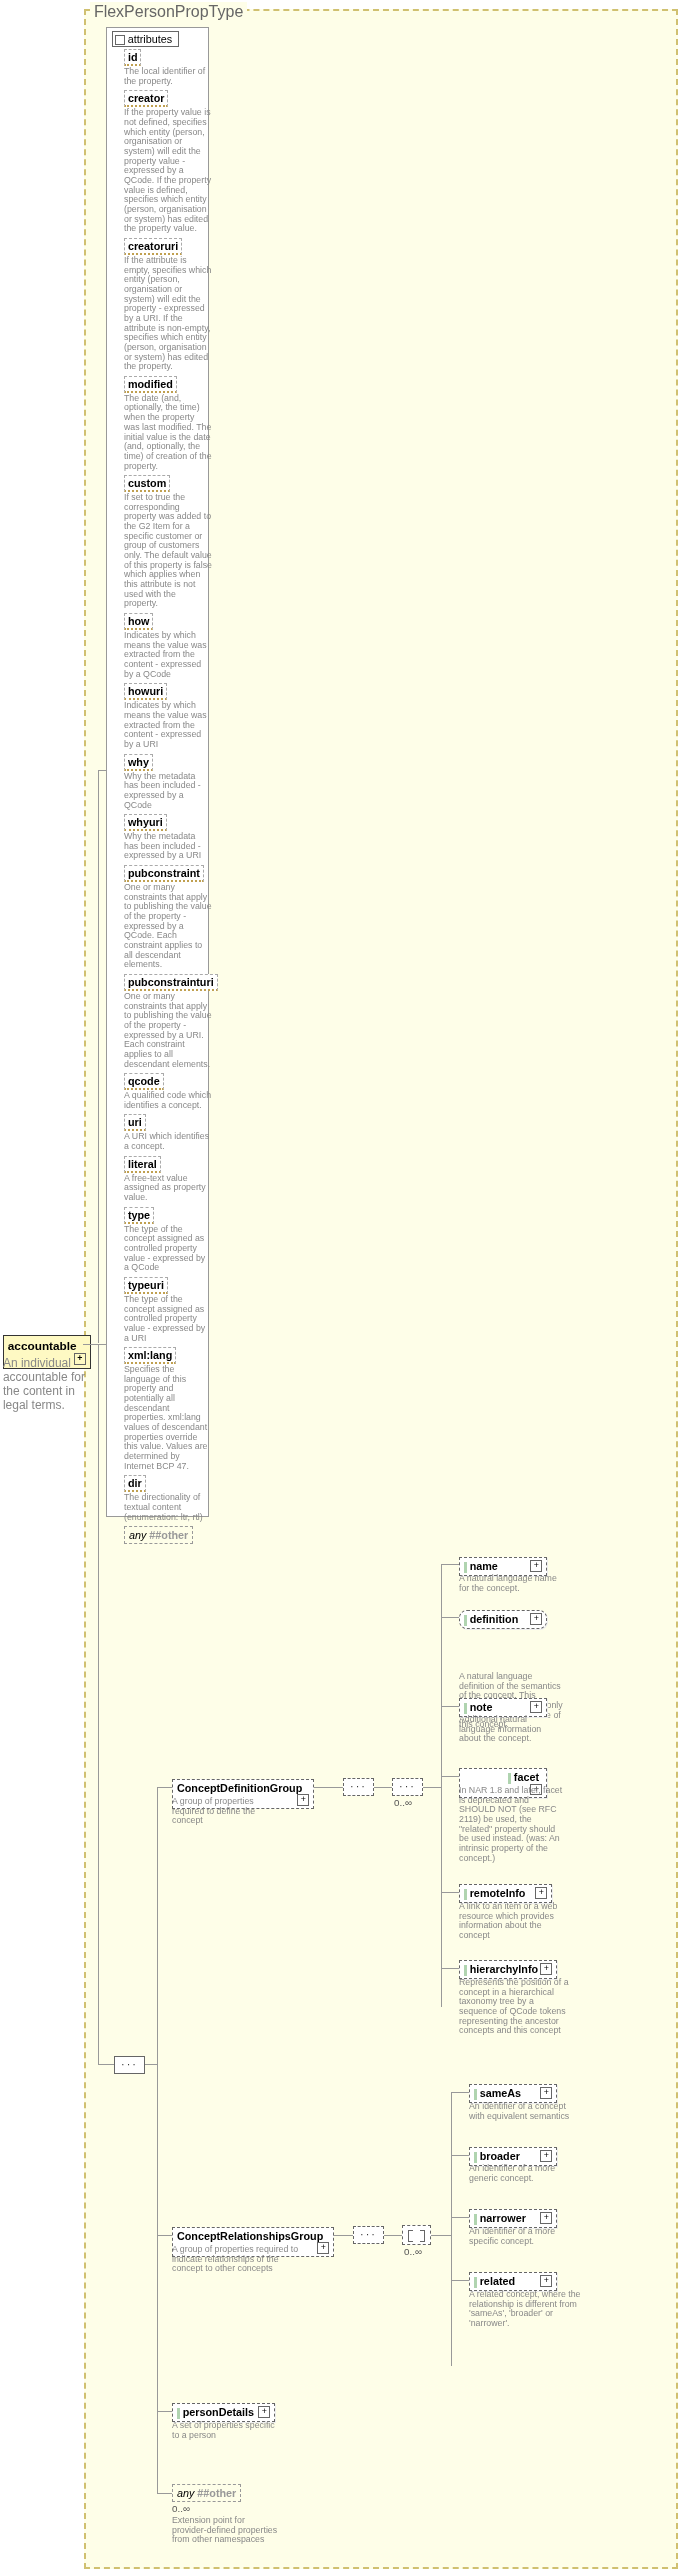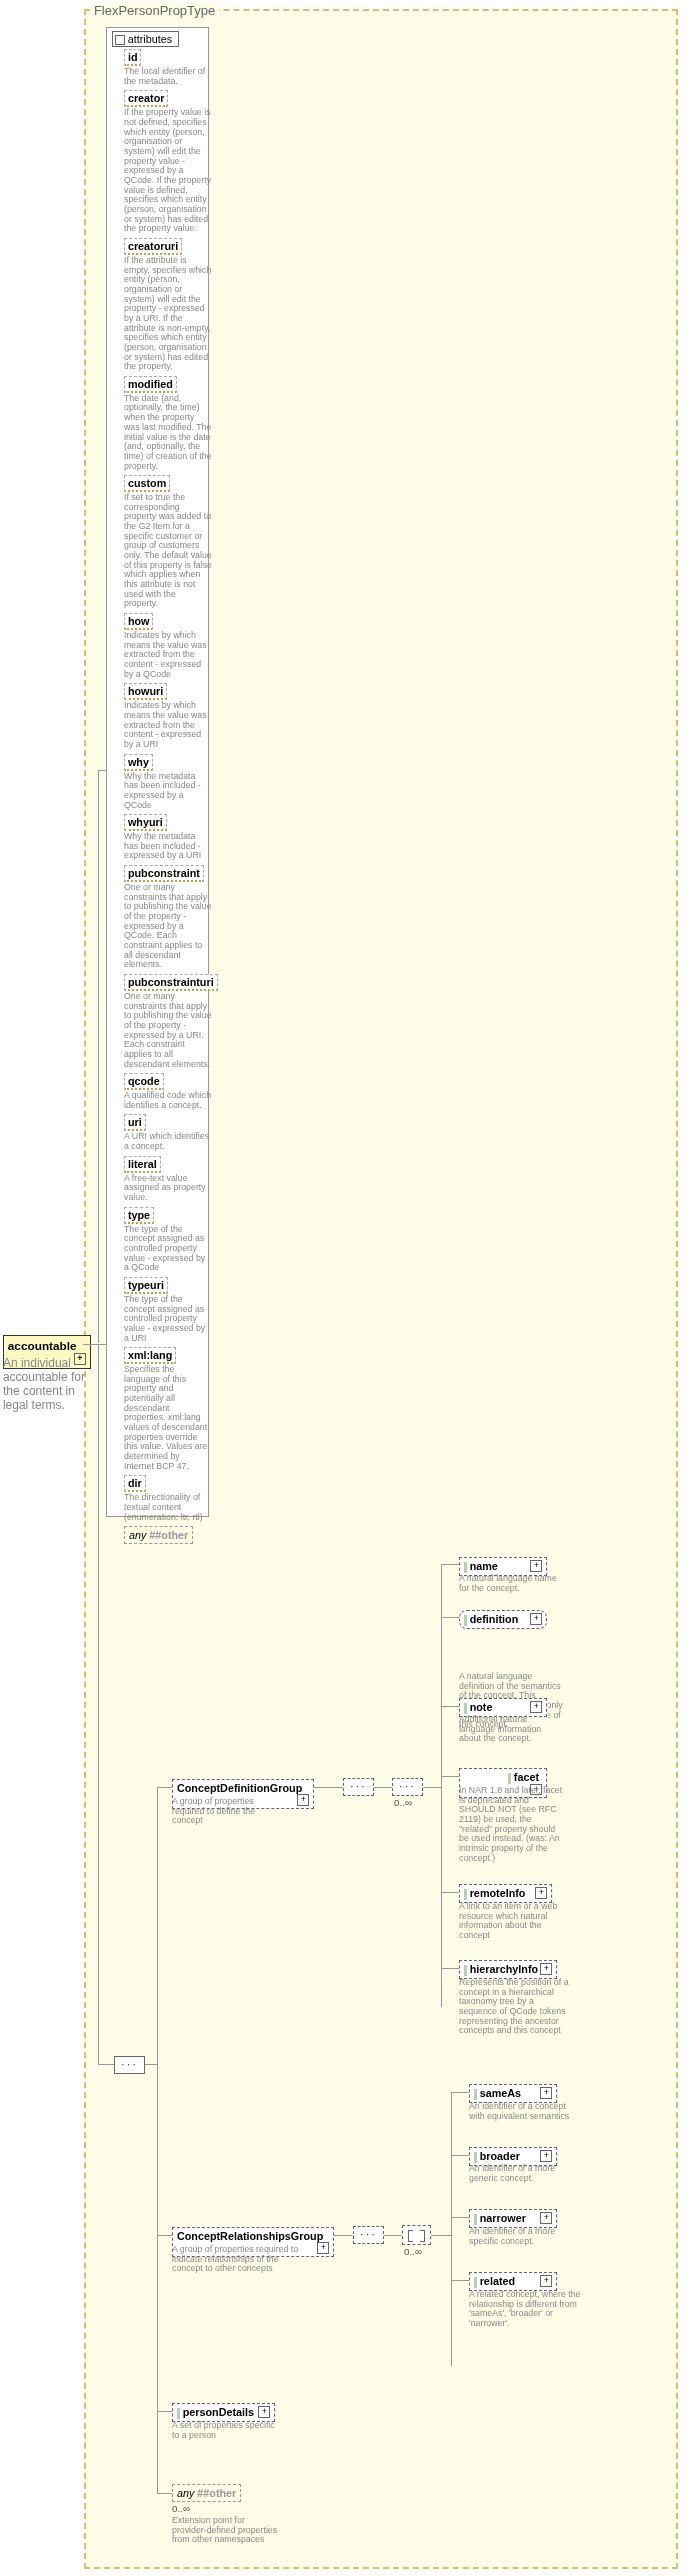--- a/index.html
+++ b/index.html
@@ -25,21 +25,21 @@
     border: 2px dashed #d0c070;
     background: #fefee8;
     box-sizing: border-box;
   }
   .type-label {
     position: absolute;
     left: 90px;
     top: 2px;
     background: #fefee8;
     padding: 1px 3.9px;
-    font-size: 13px;
+    font-size: 16px;
     color: #666;
   }
   .root-box {
     position: absolute;
     left: 2.9px;
     top: 1335px;
     width: 78px;
     border: 1px solid #333;
     padding: 2.9px 3.9px;
     background: #fef9c3;
@@ -247,21 +247,21 @@
 
   <div class="vline" style="left:98px;top:770px;height:573px;"></div>
   <div class="hline" style="left:98px;top:770px;width:7.8px;"></div>
 
   <div class="attr-frame"></div>
   <div class="attr-header">
     <span class="sq"></span><span>attributes</span>
   </div>
 
   <div class="attr-list">
-    <div class="attr-item"><div class="attr-name">id</div><div class="attr-desc">The local identifier of the metadata.</div></div>
+    <div class="attr-item"><div class="attr-name">id</div><div class="attr-desc">The local identifier of the property.</div></div>
     <div class="attr-item"><div class="attr-name">creator</div><div class="attr-desc">If the property value is not defined, specifies which entity (person, organisation or system) will edit the property value - expressed by a QCode. If the property value is defined, specifies which entity (person, organisation or system) has edited the property value.</div></div>
     <div class="attr-item"><div class="attr-name">creatoruri</div><div class="attr-desc">If the attribute is empty, specifies which entity (person, organisation or system) will edit the property - expressed by a URI. If the attribute is non-empty, specifies which entity (person, organisation or system) has edited the property.</div></div>
     <div class="attr-item"><div class="attr-name">modified</div><div class="attr-desc">The date (and, optionally, the time) when the property was last modified. The initial value is the date (and, optionally, the time) of creation of the property.</div></div>
     <div class="attr-item"><div class="attr-name">custom</div><div class="attr-desc">If set to true the corresponding property was added to the G2 Item for a specific customer or group of customers only. The default value of this property is false which applies when this attribute is not used with the property.</div></div>
     <div class="attr-item"><div class="attr-name">how</div><div class="attr-desc">Indicates by which means the value was extracted from the content - expressed by a QCode</div></div>
     <div class="attr-item"><div class="attr-name">howuri</div><div class="attr-desc">Indicates by which means the value was extracted from the content - expressed by a URI</div></div>
     <div class="attr-item"><div class="attr-name">why</div><div class="attr-desc">Why the metadata has been included - expressed by a QCode</div></div>
     <div class="attr-item"><div class="attr-name">whyuri</div><div class="attr-desc">Why the metadata has been included - expressed by a URI</div></div>
     <div class="attr-item"><div class="attr-name">pubconstraint</div><div class="attr-desc">One or many constraints that apply to publishing the value of the property - expressed by a QCode. Each constraint applies to all descendant elements.</div></div>
     <div class="attr-item"><div class="attr-name">pubconstrainturi</div><div class="attr-desc">One or many constraints that apply to publishing the value of the property - expressed by a URI. Each constraint applies to all descendant elements.</div></div>
@@ -311,21 +311,21 @@
   <div class="hline" style="left:441px;top:1706px;width:17.6px;"></div>
   <div class="elem-box dashed" style="left:459px;top:1698px;width:88px;"><span class="bar"></span><span>note</span><span class="plus">+</span></div>
   <div class="elem-desc" style="left:459px;top:1715px;width:103px;">Additional natural language information about the concept.</div>
 
   <div class="hline" style="left:441px;top:1776px;width:17.6px;"></div>
   <div class="elem-box dashed" style="left:459px;top:1768px;width:88px;padding-left:48px;"><span class="bar"></span><span>facet</span><span class="plus">+</span></div>
   <div class="elem-desc" style="left:459px;top:1786px;width:108px;">In NAR 1.8 and later, facet is deprecated and SHOULD NOT (see RFC 2119) be used, the "related" property should be used instead. (was: An intrinsic property of the concept.)</div>
 
   <div class="hline" style="left:441px;top:1892px;width:17.6px;"></div>
   <div class="elem-box dashed" style="left:459px;top:1884px;width:93px;"><span class="bar"></span><span>remoteInfo</span><span class="plus">+</span></div>
-  <div class="elem-desc" style="left:459px;top:1902px;width:108px;">A link to an item or a web resource which natural information about the concept</div>
+  <div class="elem-desc" style="left:459px;top:1902px;width:108px;">A link to an item or a web resource which provides information about the concept</div>
 
   <div class="hline" style="left:441px;top:1968px;width:17.6px;"></div>
   <div class="elem-box dashed" style="left:459px;top:1960px;width:98px;"><span class="bar"></span><span>hierarchyInfo</span><span class="plus">+</span></div>
   <div class="elem-desc" style="left:459px;top:1978px;width:113px;">Represents the position of a concept in a hierarchical taxonomy tree by a sequence of QCode tokens representing the ancestor concepts and this concept</div>
 
   <div class="hline" style="left:157px;top:2235px;width:14.7px;"></div>
   <div class="group-box dashed" style="left:172px;top:2227px;width:162px;">
     <span>ConceptRelationshipsGroup</span>
     <span class="plus">+</span>
   </div>

